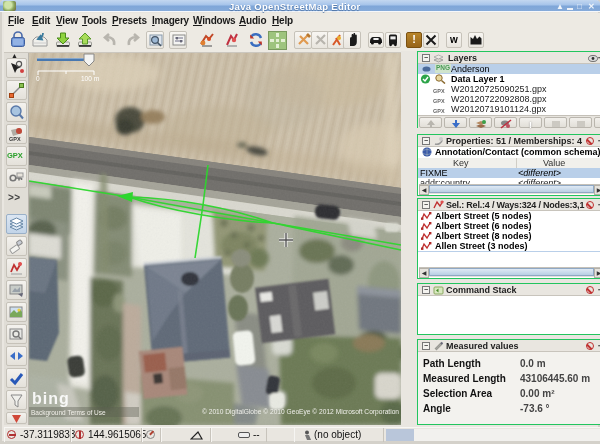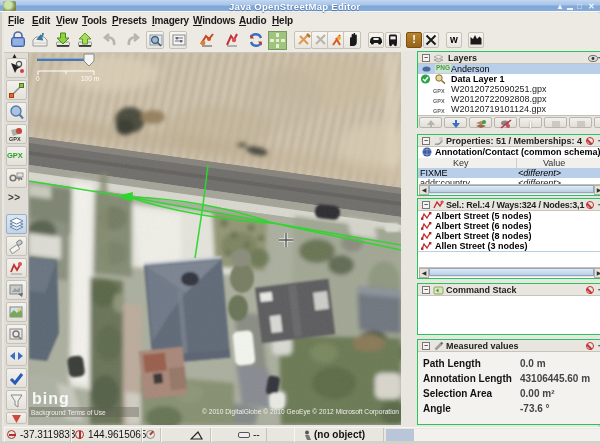--- a/index.html
+++ b/index.html
@@ -706,21 +706,21 @@
         <span class="t" style="left:28px">Measured values</span>
         <span class="no" style="left:168px"></span>
           <span class="pin" style="left:180px">⊸</span>
           <span class="cls" style="left:189px">×</span>
       </div>
       <div class="mrow">
           <span class="ml">Path Length</span>
           <span class="mv">0.0 m</span>
         </div>
       <div class="mrow">
-          <span class="ml">Annotation Length</span>
+          <span class="ml">Measured Length</span>
           <span class="mv">43106445.60 m</span>
         </div>
       <div class="mrow">
           <span class="ml">Selection Area</span>
           <span class="mv">0.00 m²</span>
         </div>
       <div class="mrow">
           <span class="ml">Angle</span>
           <span class="mv">-73.6 °</span>
         </div>
@@ -742,18 +742,18 @@
         <path d="M1 8h11L8 1z" fill="none" stroke="#222" stroke-width="1.2"></path>
       </svg>
     <span class="seg" style="left:157px;width:50px"></span>
     <span style="position:absolute;left:234px;top:4px;width:12px;height:6px;border:1px solid #555;border-radius:2px;background:#eee"></span>
     <span style="position:absolute;left:249px;top:1px">--</span>
     <span class="seg" style="left:207px;width:56px"></span>
     <svg style="position:absolute;left:299px;top:2px" width="9" height="11" viewBox="0 0 9 11">
         <circle cx="4" cy="2.5" r="2" fill="#555"></circle>
         <path d="M2 5h4l2 5H4z" fill="#777"></path>
       </svg>
-    <span style="position:absolute;left:310px;top:1px;font-weight:bold">(no object)</span>
+    <span style="position:absolute;left:310px;top:1px;font-weight:normal">(no object)</span>
     <span class="seg" style="left:290px;width:90px"></span>
     <span style="position:absolute;left:382px;top:1px;width:28px;height:12px;background:#b9c6da"></span>
     <span style="position:absolute;left:410px;top:1px;width:186px;height:12px;background:#f2f1ee"></span>
   </div>
 </div>
 
 </body></html>

